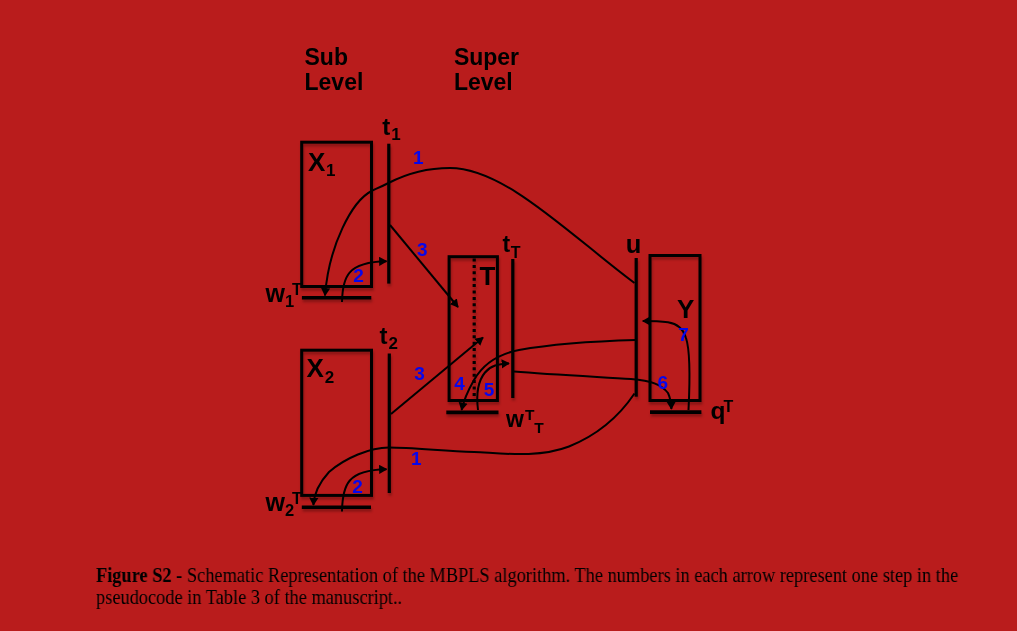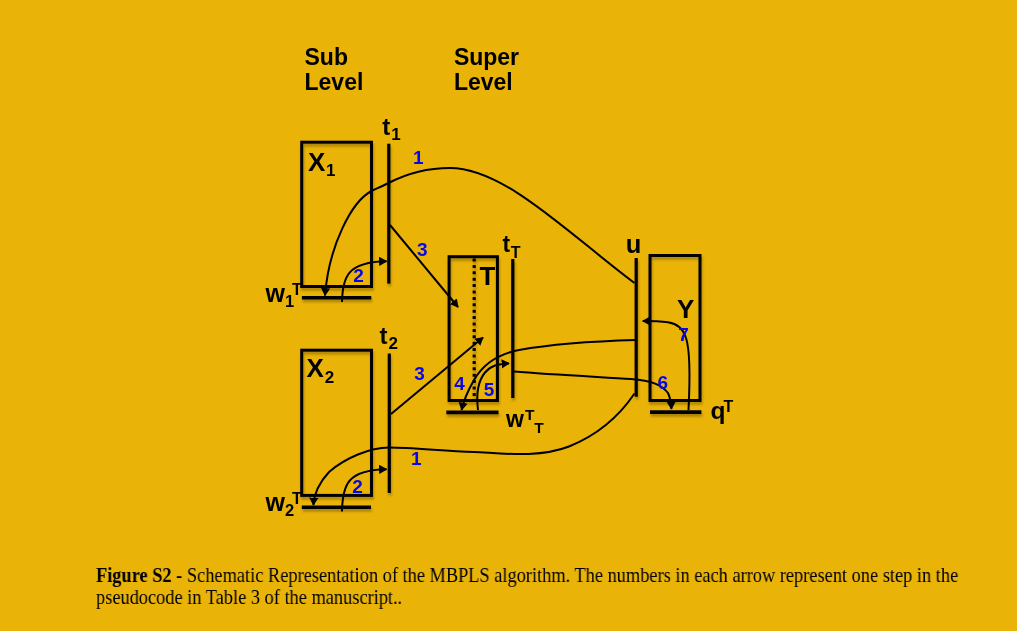--- a/index.html
+++ b/index.html
@@ -1,16 +1,16 @@
 <!DOCTYPE html>
 <html><head>
 <meta charset="utf-8">
 <style>
 html,body{margin:0;padding:0;background:#fff;}
-#page{position:relative;width:1017px;height:631px;background:#eab308;overflow:hidden;}
+#page{position:relative;width:1017px;height:631px;background:#b91c1c;overflow:hidden;}
 svg text{font-family:"Liberation Sans",sans-serif;}
 .cap{position:absolute;left:96px;top:565.4px;width:970px;
  font-family:"Liberation Serif",serif;font-size:20.4px;line-height:21.9px;color:#000;
  transform:scaleX(0.9);transform-origin:0 0;}
 </style>
 </head>
 <body>
 <div id="page">
 <svg width="1017" height="631" viewBox="0 0 1017 631" style="transform:translateZ(0)">
  <defs>

